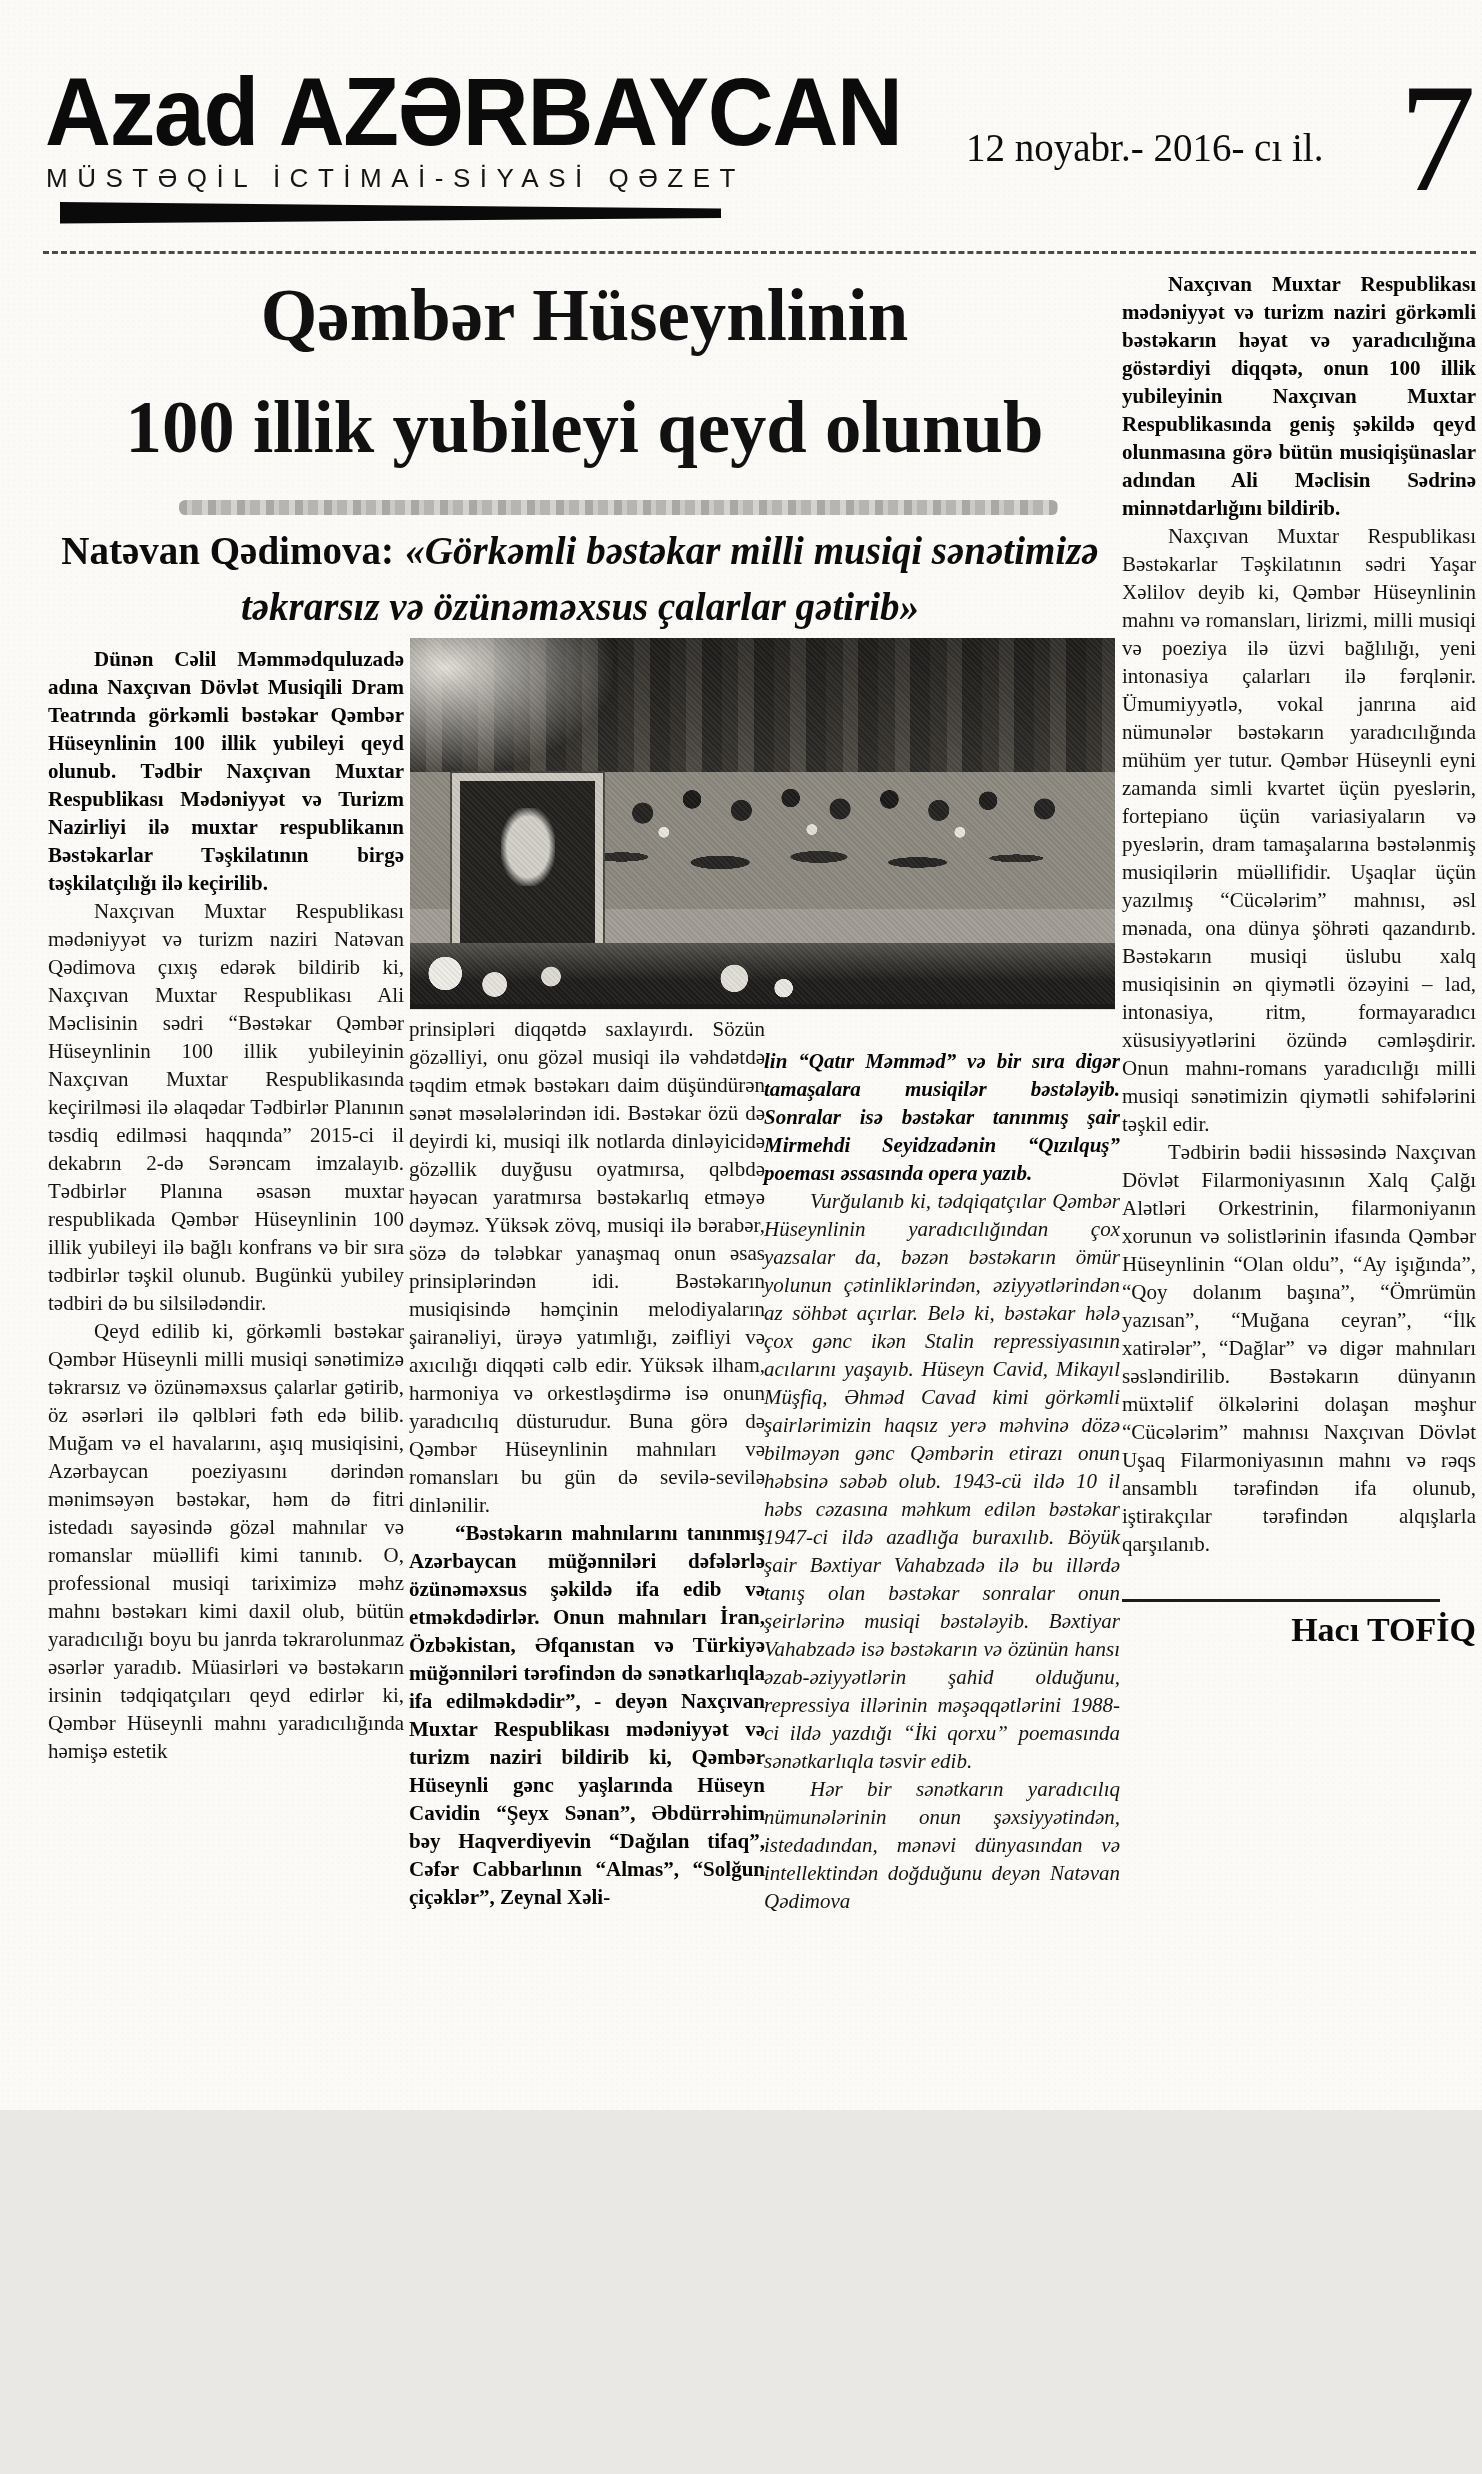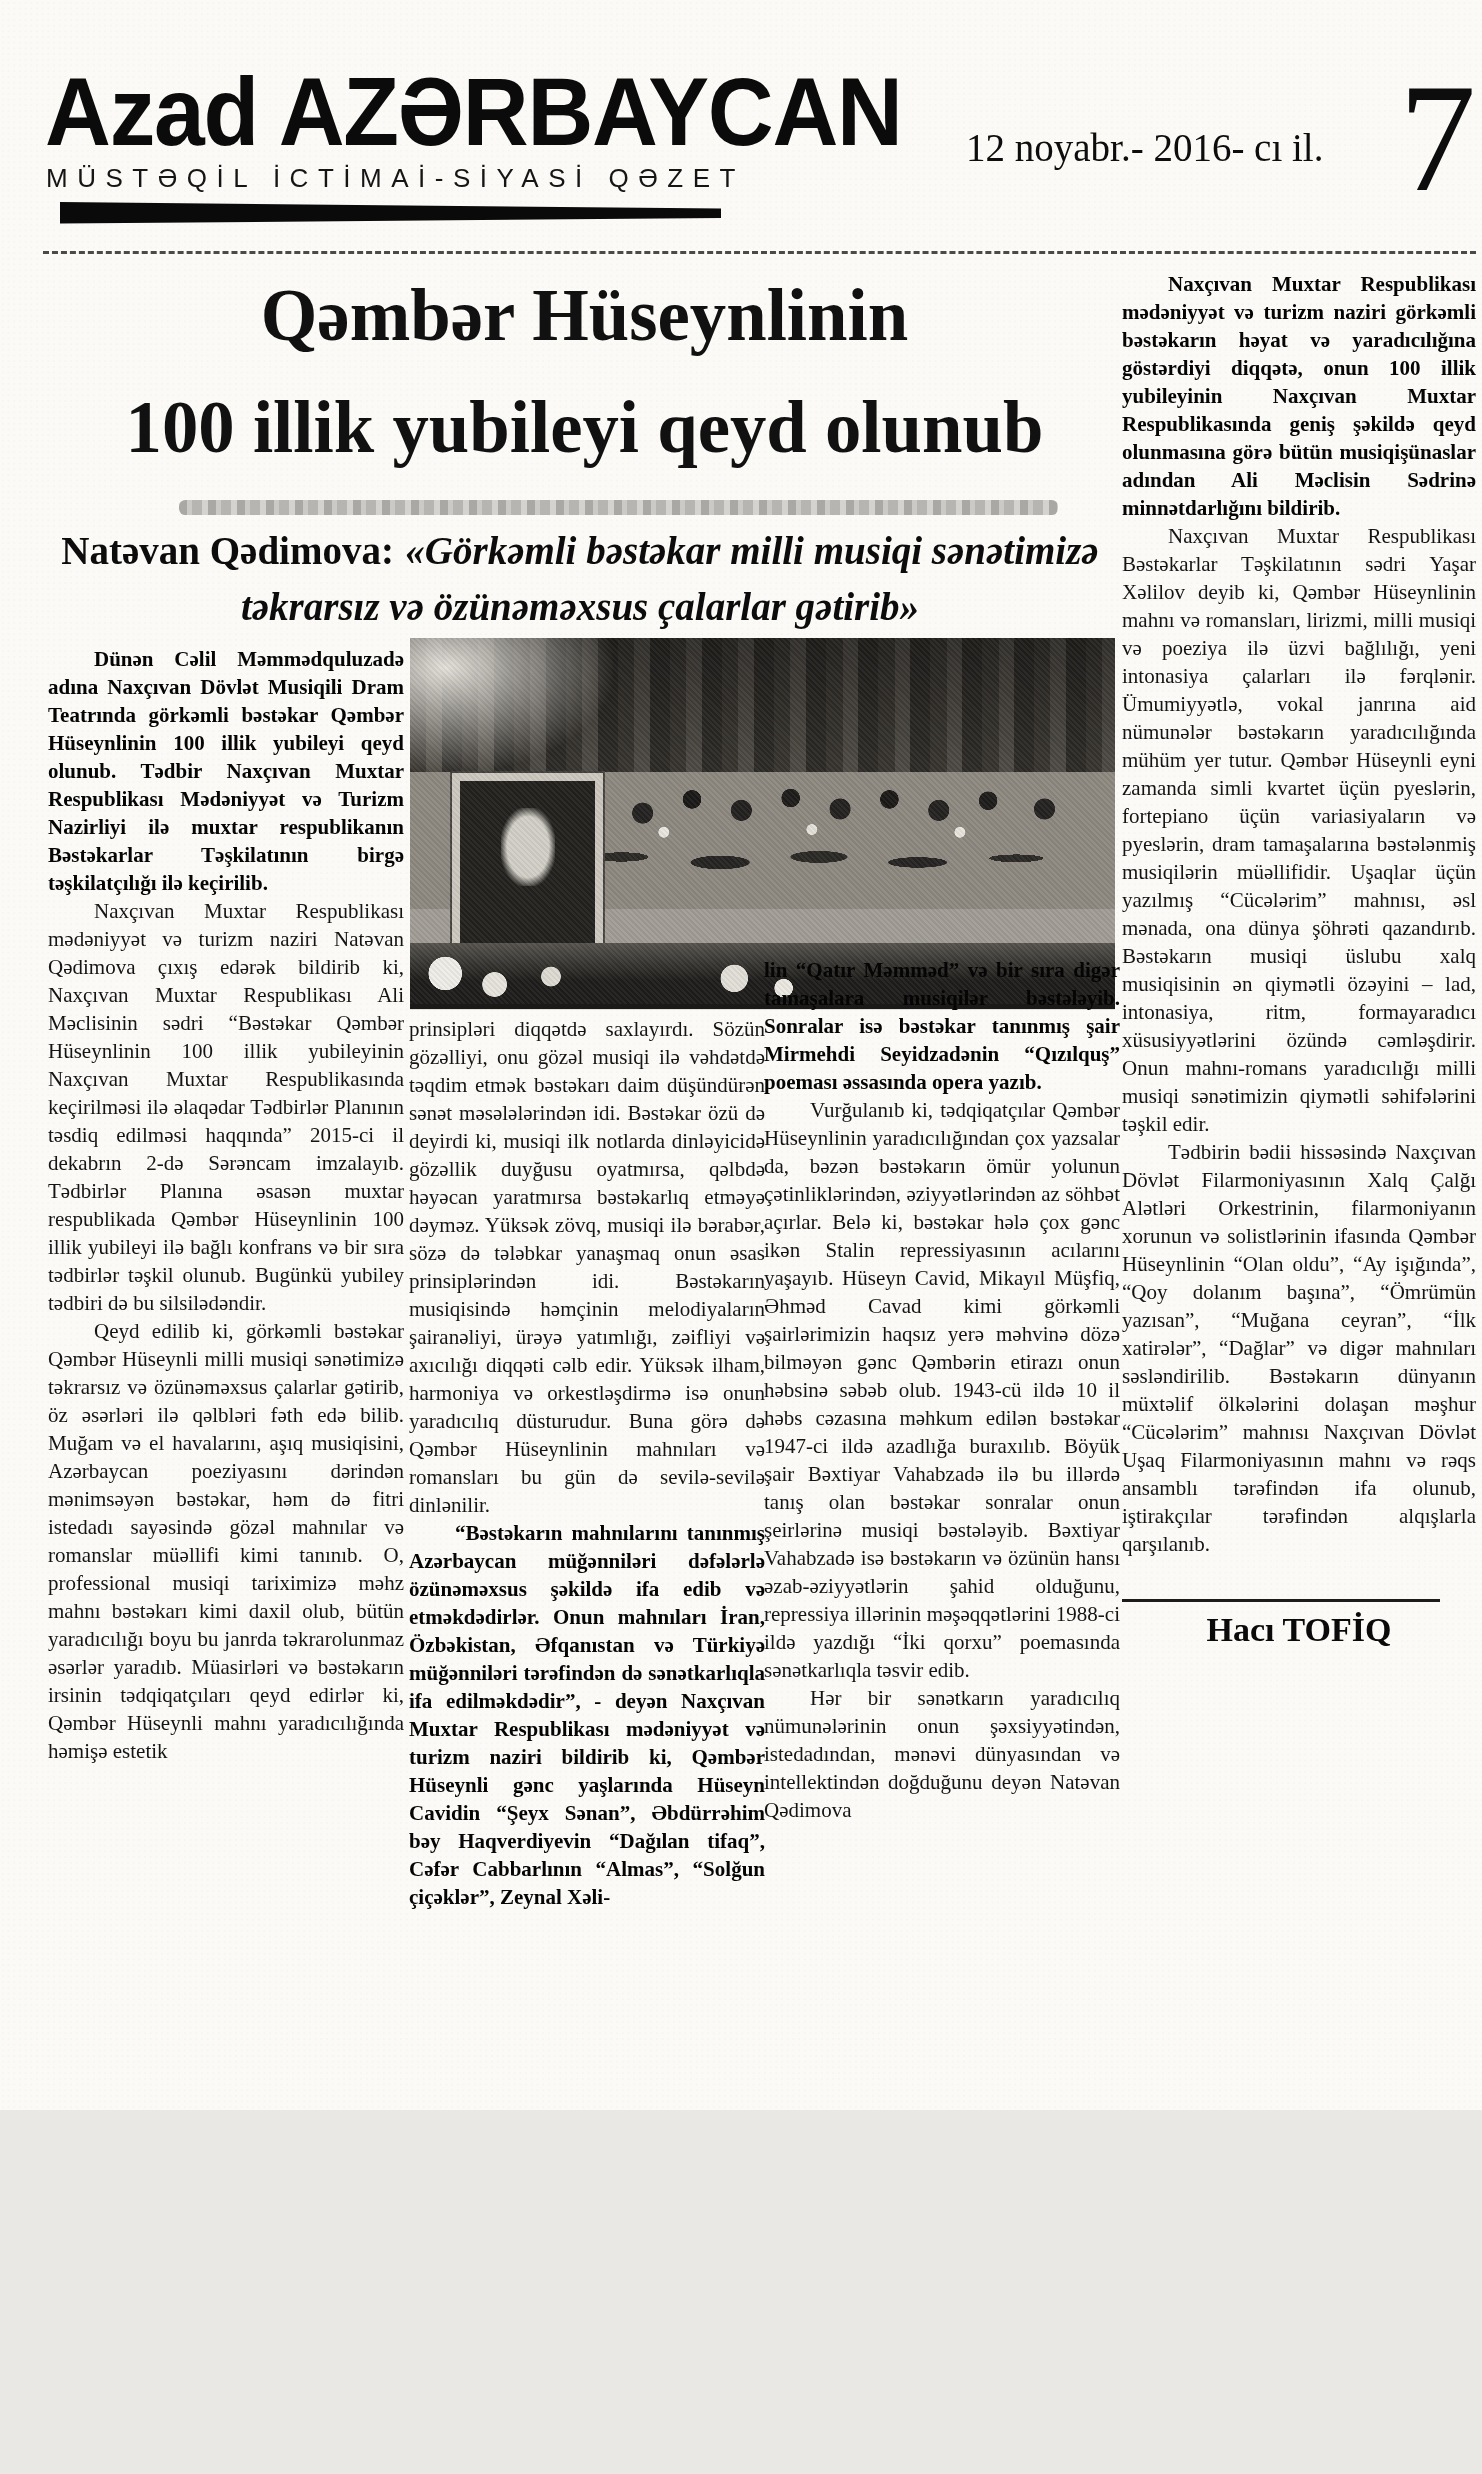--- a/index.html
+++ b/index.html
@@ -68,28 +68,28 @@
           radial-gradient(circle at 20% 55%, #dddad2 0 9.5px, transparent 10.2px),
           radial-gradient(circle at 46% 58%, #e2dfd7 0 13.4px, transparent 14px),
           radial-gradient(circle at 53% 74%, #ece9e2 0 9px, transparent 9.5px),
           linear-gradient(180deg,#56534d,#1d1c1a 62%);}
   .photo-grain{position:absolute;left:0;top:0;width:100%;height:100%;
         background:repeating-linear-gradient(45deg,rgba(255,255,255,.05) 0 1.9px,rgba(0,0,0,.05) 1.9px 3.8px);}
   
   .col{position:absolute;width:356px;font-size:21px;line-height:28px;text-align:justify;color:#141414;}
   #col1{left:48px;top:645px;}
   #col2{left:409px;top:1015px;}
-  #col3{left:764px;top:956px;}
+  #col3{left:764px;top:1047px;font-style:italic;}
   #col4{left:1122px;top:270px;width:354px;}
   .col p{margin:0;}
   .ind{text-indent:46px;}
   .b{font-weight:bold;color:#050505;}
   
   .sig-rule{margin-top:41px;width:318px;height:2.5px;background:#1c1c1c;}
-  .signature{margin-top:14px;width:100%;text-align:center;font-size:34px;font-weight:bold;color:#0a0a0a;}
+  .signature{margin-top:14px;width:100%;text-align:right;font-size:34px;font-weight:bold;color:#0a0a0a;}
 </style>
 </head>
 <body>
 
 <div class="page">
 
   <header>
     <div class="logo-title">Azad AZƏRBAYCAN</div>
     <div class="logo-subtitle">MÜSTƏQİL İCTİMAİ-SİYASİ QƏZET</div>
     <div class="masthead-rule"></div>

